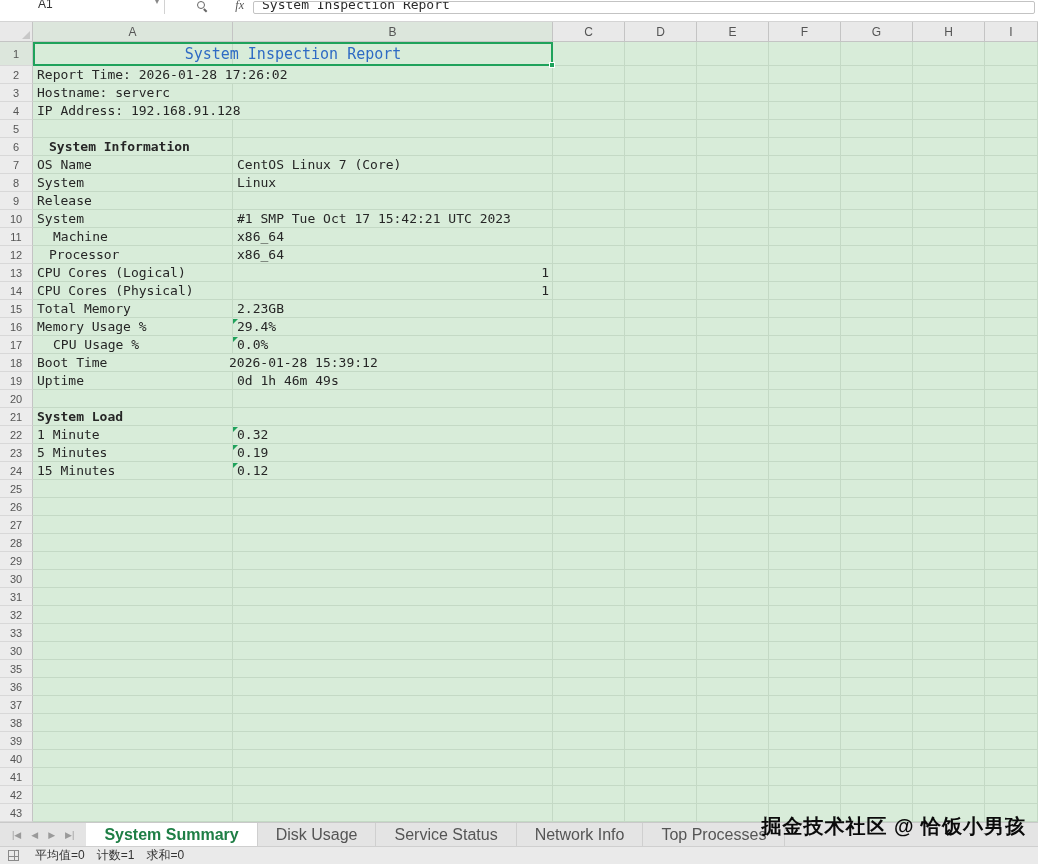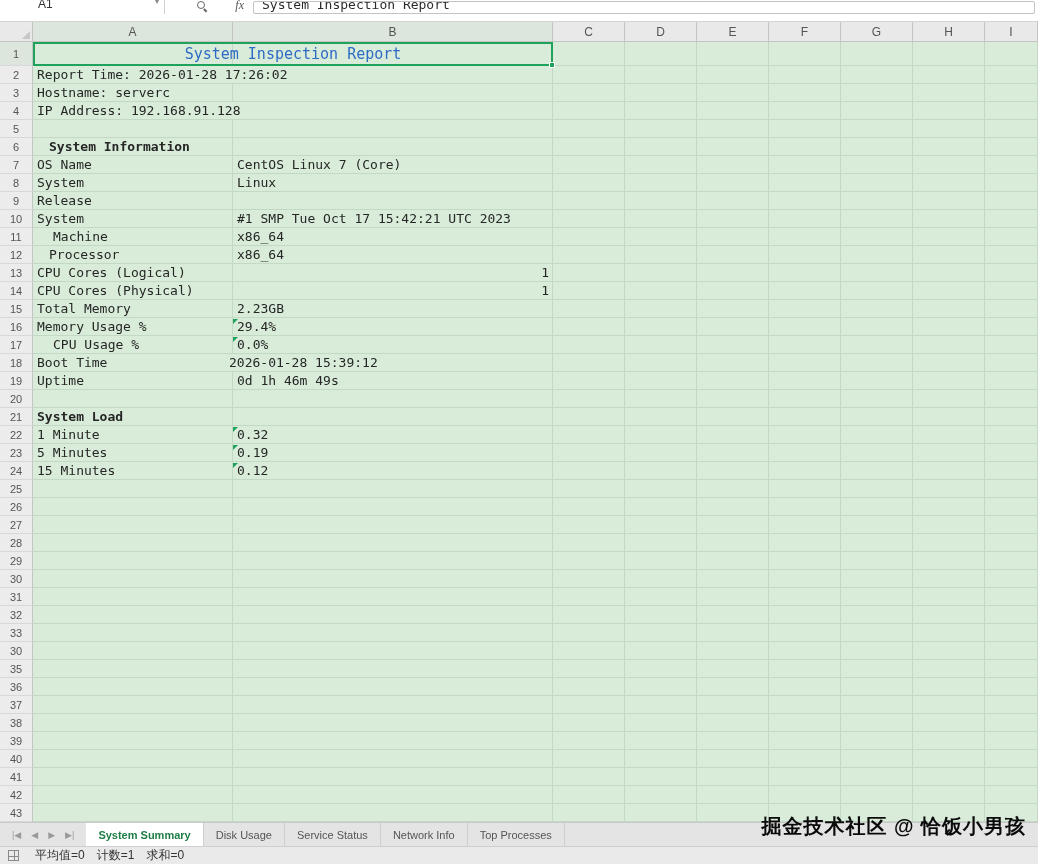--- a/index.html
+++ b/index.html
@@ -51,21 +51,21 @@
                border:2px solid var(--green,#1fa25b); display:flex; align-items:center; justify-content:center; }
   .title-text { font-family:"DejaVu Sans Mono", monospace; font-size:15px; color:var(--blue,#2e6bc4); white-space:nowrap; }
   .handle { position:absolute; right:-4px; bottom:-4px; width:6px; height:6px;
             background:var(--green,#1fa25b); border:1px solid #fff; }
 
   
   .tab-bar { height:24px; background:#e4e4e4; border-top:1px solid #c9c9c9; display:flex; align-items:stretch; }
   .tab-nav { display:flex; align-items:center; gap:10px; padding:0 12px; color:#9a9a9a; font-size:9px; }
   .tab-nav span { cursor:default; }
   #tabs { display:flex; align-items:stretch; }
-  .tab { display:flex; align-items:center; padding:0 12px; font-size:11px; color:#555;
+  .tab { display:flex; align-items:center; padding:0 18px; font-size:16px; color:#555;
          border-right:1px solid #cfcfcf; white-space:nowrap; }
   .tab.active { background:#fff; color:var(--tabgreen,#1e7e45); font-weight:bold; }
 
   
   .status-bar { height:18px; background:#eaeaea; border-top:1px solid #cfcfcf; display:flex;
                 align-items:center; padding-left:8px; gap:16px; font-size:12px; color:#333; }
   .sb-icon { width:11px; height:11px; border:1px solid #8a8a8a; position:relative; flex:0 0 auto; }
   .sb-icon::before { content:""; position:absolute; left:0; right:0; top:5px; height:1px; background:#8a8a8a; }
   .sb-icon::after { content:""; position:absolute; top:0; bottom:0; left:5px; width:1px; background:#8a8a8a; }
   #status-metrics { display:flex; gap:12px; }

